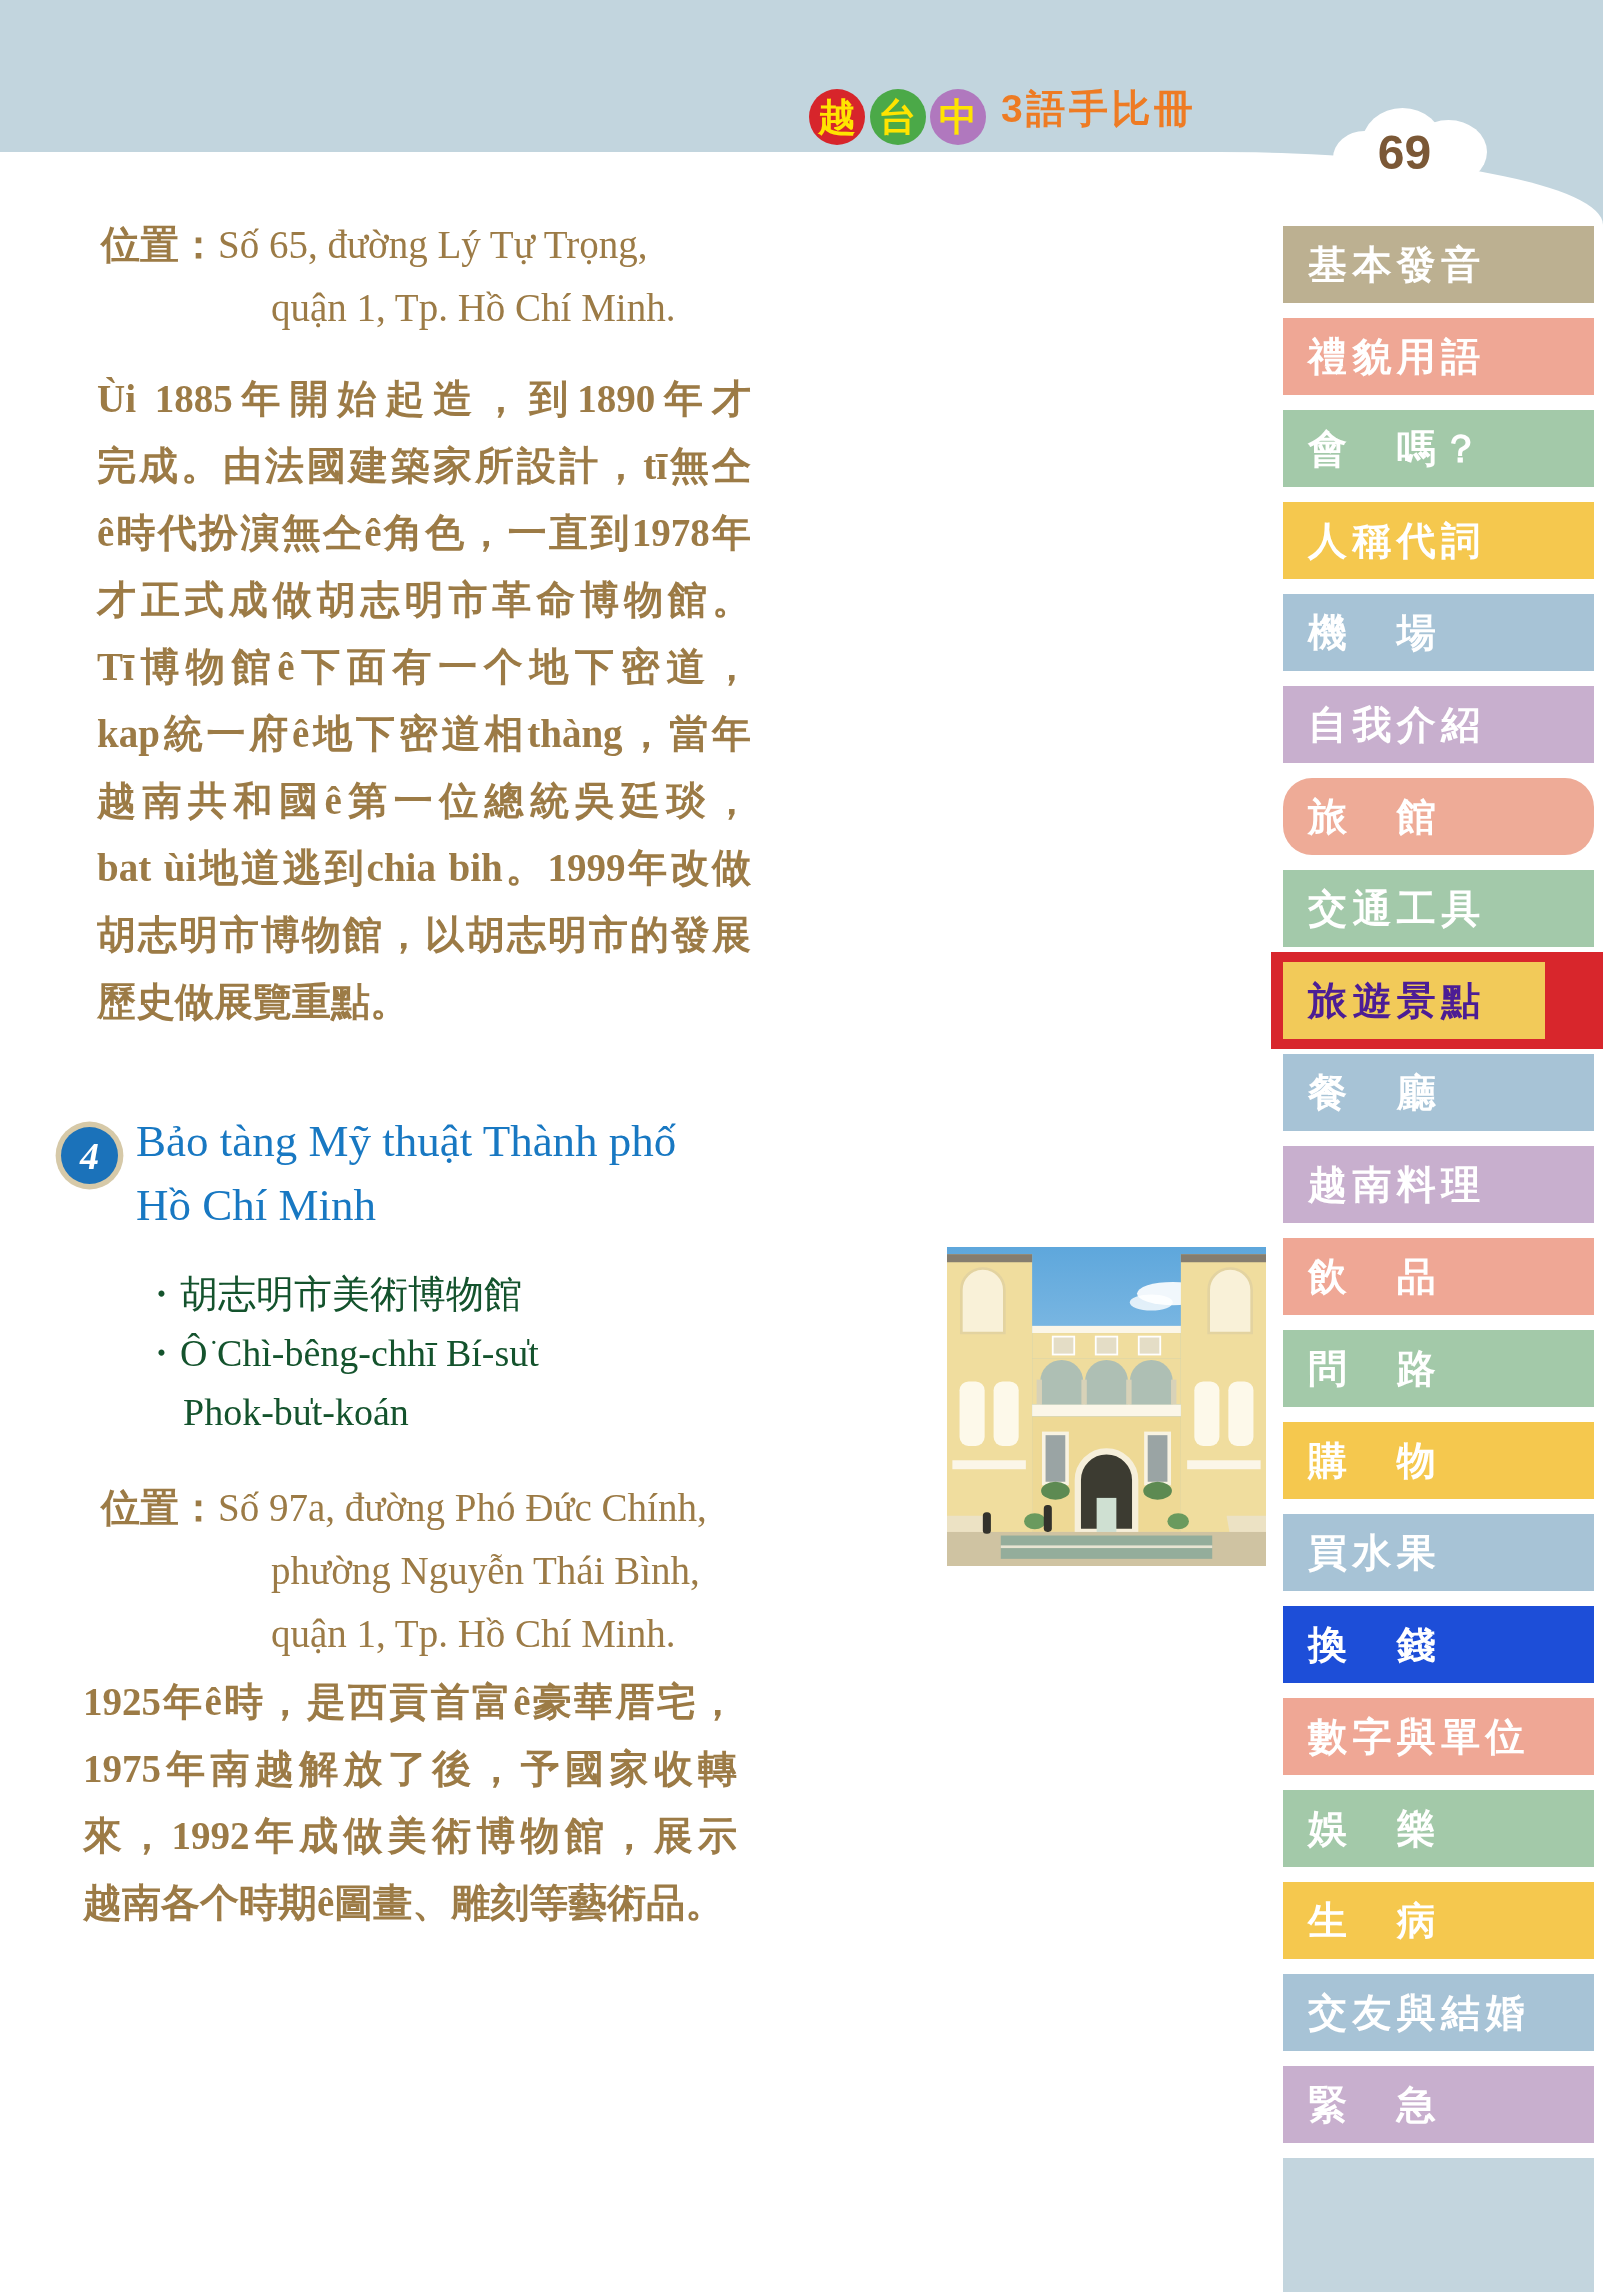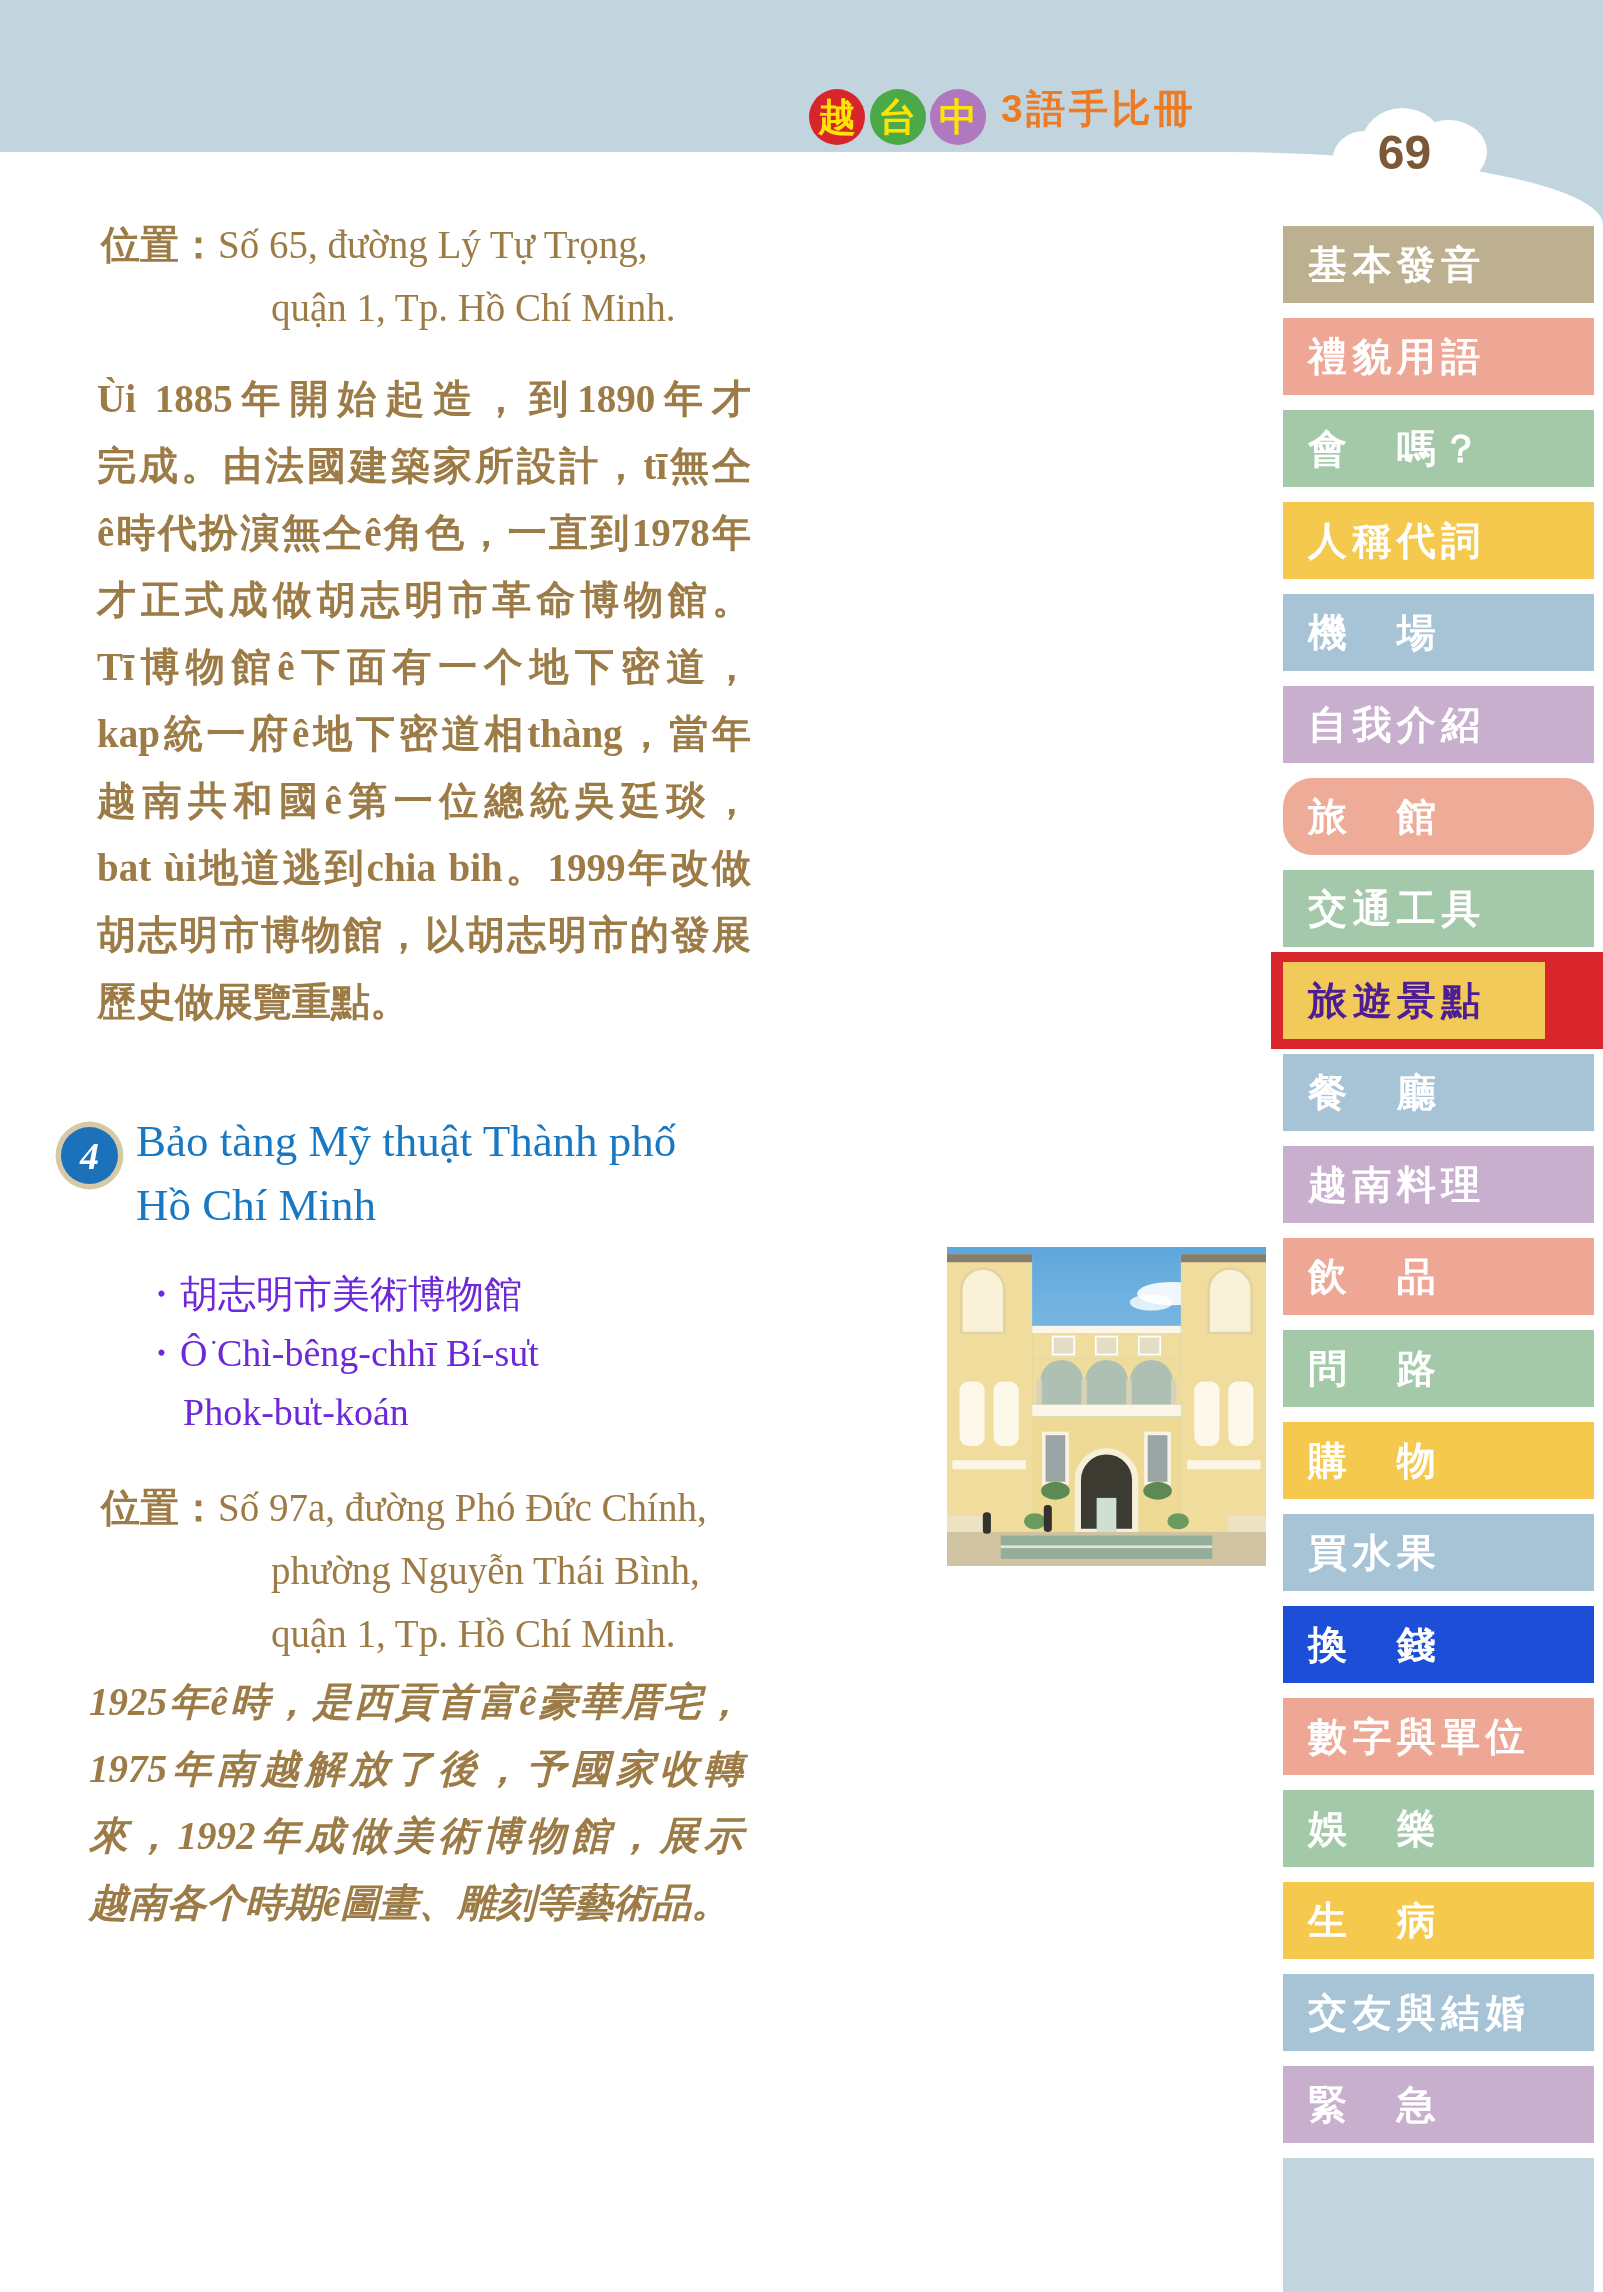--- a/index.html
+++ b/index.html
@@ -29,28 +29,28 @@
   .loc-block{position:absolute;width:663px;}
   .loc-line{font-size:39px;line-height:63px;white-space:nowrap;}
   .loc-label{font-weight:bold;}
   .loc-indent{padding-left:170px;}
   .para{position:absolute;width:654px;}
   .para .line{font-size:39px;line-height:67px;font-weight:600;white-space:normal;}
   .para .j{text-align:justify;text-align-last:justify;}
   .loc1{left:101px;top:213px;}
   .para1{left:97px;top:365px;}
   .loc2{left:101px;top:1476px;}
-  .para2{left:89px;top:1668px;font-style:italic;}
+  .para2{left:83px;top:1668px;}
   
   .sec-badge{position:absolute;left:61px;top:1127px;width:57px;height:57px;border-radius:50%;
              background:#1b72ba;box-shadow:0 0 0 5.4px #d6c9a8;display:flex;align-items:center;justify-content:center;
              color:#ffffff;font-size:38px;font-weight:bold;font-style:italic;}
   .sec-title{position:absolute;left:136px;top:1109px;width:627px;color:#1878c2;
              font-weight:normal;font-size:45px;line-height:64px;}
-  .bullets{position:absolute;left:142px;top:1265px;width:627px;color:#6d28d9;}
+  .bullets{position:absolute;left:142px;top:1265px;width:627px;color:#14532d;}
   .bullet-line{font-size:38px;line-height:59px;white-space:nowrap;}
   .bullet-cont{padding-left:41px;}
   
   .photo{position:absolute;left:947px;top:1247px;width:319px;height:319px;}
   
   .sidebar{position:absolute;left:1283px;top:226px;width:311px;}
   .tab{position:relative;height:77px;margin-bottom:15px;}
   .tab .label{position:absolute;left:0;top:0;right:0;bottom:0;padding-left:25px;
               color:#ffffff;font-size:39px;line-height:77px;letter-spacing:5.4px;font-weight:600;white-space:nowrap;}
   .tab.active .band{position:absolute;left:-11.6px;right:-9px;top:-9.9px;bottom:-9.9px;}

